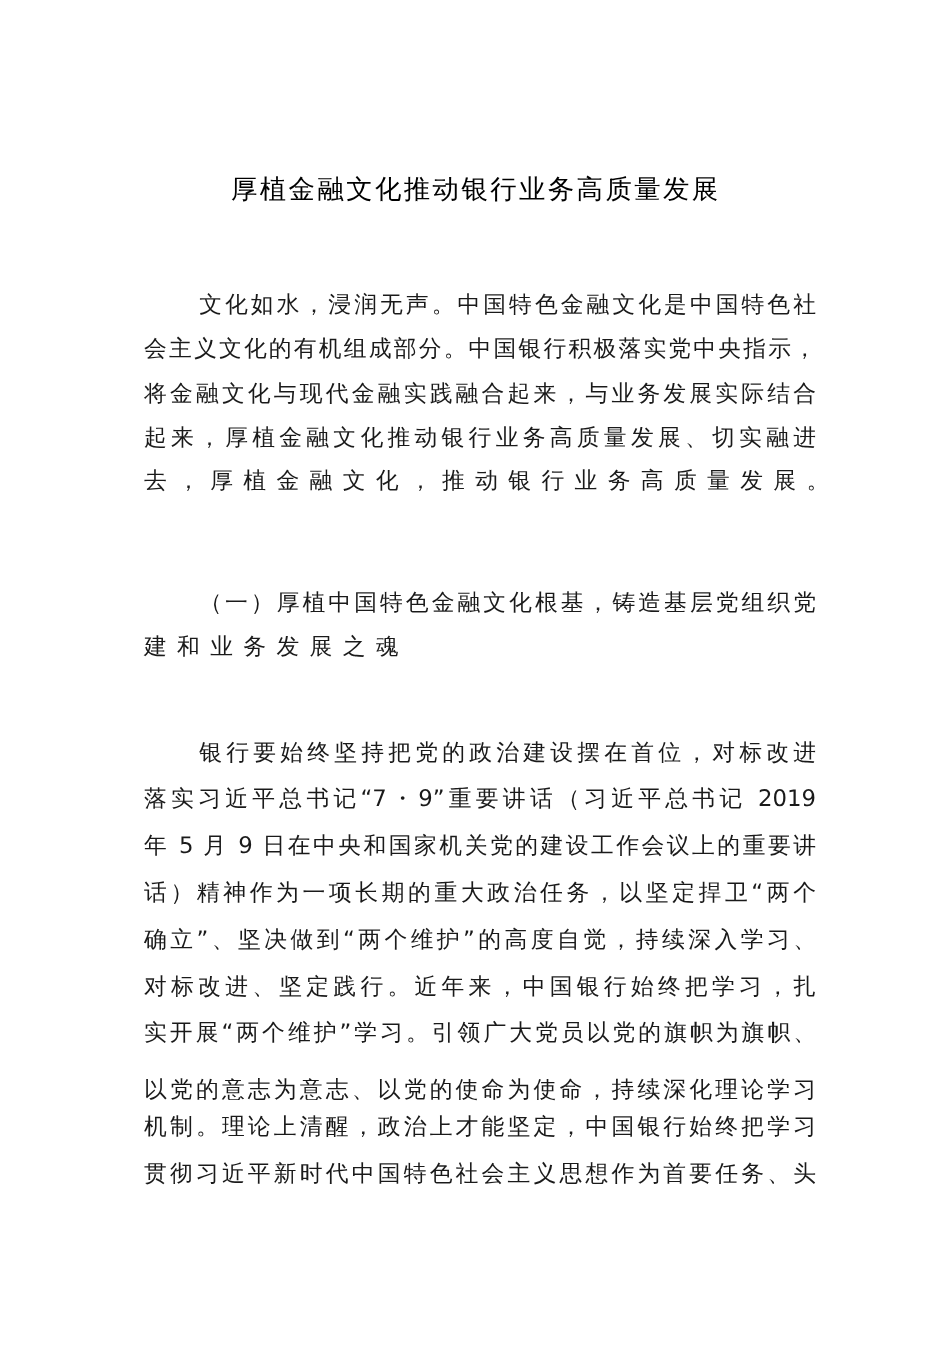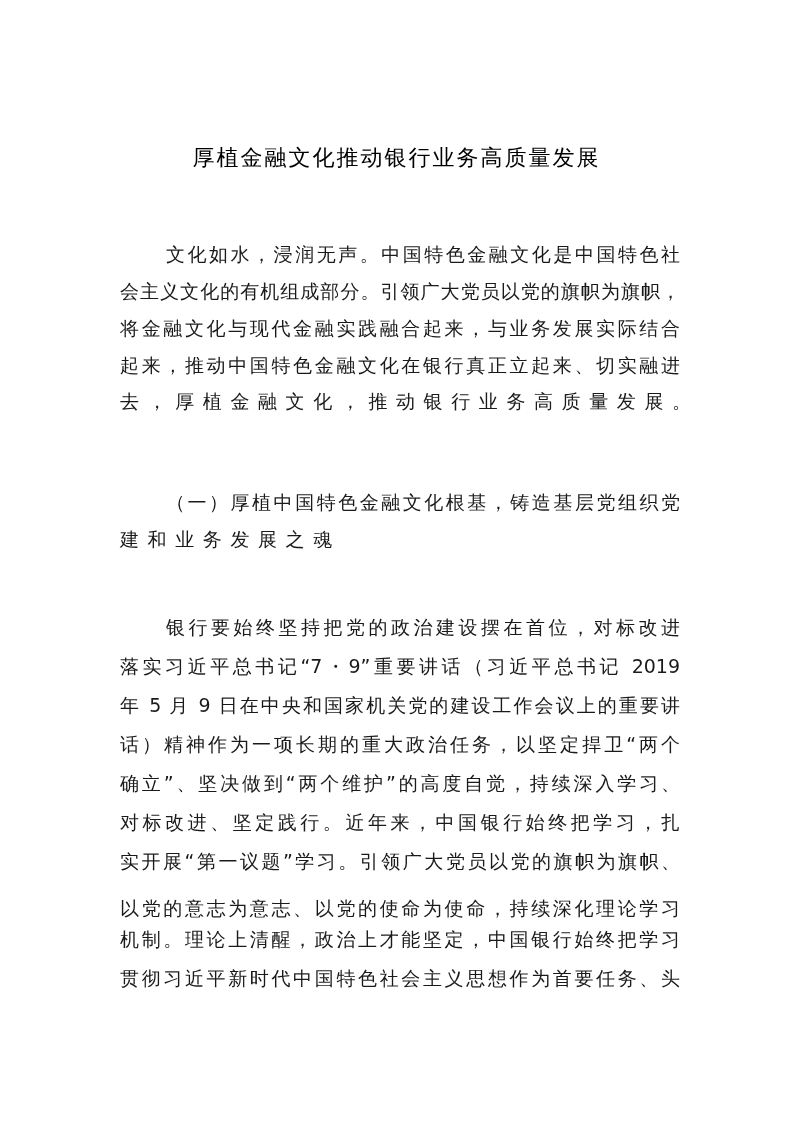--- a/index.html
+++ b/index.html
@@ -14,36 +14,36 @@
   .line.last { text-align-last: left; letter-spacing: 8.6px; font-family: Liberation Serif, serif; }
 </style>
 </head>
 <body>
 
 <div>
   <h1 class="title">厚植金融文化推动银行业务高质量发展</h1>
 
   <div>
     <div class="line indent" style="top:241px">文化如水，浸润无声。中国特色金融文化是中国特色社</div>
-    <div class="line" style="top:278px">会主义文化的有机组成部分。引领广大党员以党的旗帜为旗帜，</div>
+    <div class="line" style="top:278px">会主义文化的有机组成部分。中国银行积极落实党中央指示，</div>
     <div class="line" style="top:315px">将金融文化与现代金融实践融合起来，与业务发展实际结合</div>
-    <div class="line" style="top:352px">起来，推动中国特色金融文化在银行真正立起来、切实融进</div>
+    <div class="line" style="top:352px">起来，厚植金融文化推动银行业务高质量发展、切实融进</div>
     <div class="line last" style="top:389px">去，厚植金融文化，推动银行业务高质量发展。</div>
   </div>
 
   <div>
     <div class="line indent" style="top:489px">（一）厚植中国特色金融文化根基，铸造基层党组织党</div>
     <div class="line last" style="top:527px">建和业务发展之魂</div>
   </div>
 
   <div>
     <div class="line indent" style="top:614px">银行要始终坚持把党的政治建设摆在首位，对标改进</div>
     <div class="line" style="top:653px">落实习近平总书记“7・9”重要讲话（习近平总书记 2019</div>
     <div class="line" style="top:692px">年 5 月 9 日在中央和国家机关党的建设工作会议上的重要讲</div>
     <div class="line" style="top:731px">话）精神作为一项长期的重大政治任务，以坚定捍卫“两个</div>
     <div class="line" style="top:770px">确立”、坚决做到“两个维护”的高度自觉，持续深入学习、</div>
     <div class="line" style="top:809px">对标改进、坚定践行。近年来，中国银行始终把学习，扎</div>
-    <div class="line" style="top:848px">实开展“第一议题”学习。引领广大党员以党的旗帜为旗帜、</div>
+    <div class="line" style="top:848px">实开展“两个维护”学习。引领广大党员以党的旗帜为旗帜、</div>
     <div class="line" style="top:895px">以党的意志为意志、以党的使命为使命，持续深化理论学习</div>
     <div class="line" style="top:926px">机制。理论上清醒，政治上才能坚定，中国银行始终把学习</div>
     <div class="line" style="top:965px">贯彻习近平新时代中国特色社会主义思想作为首要任务、头</div>
   </div>
 </div>
 
 </body></html>

